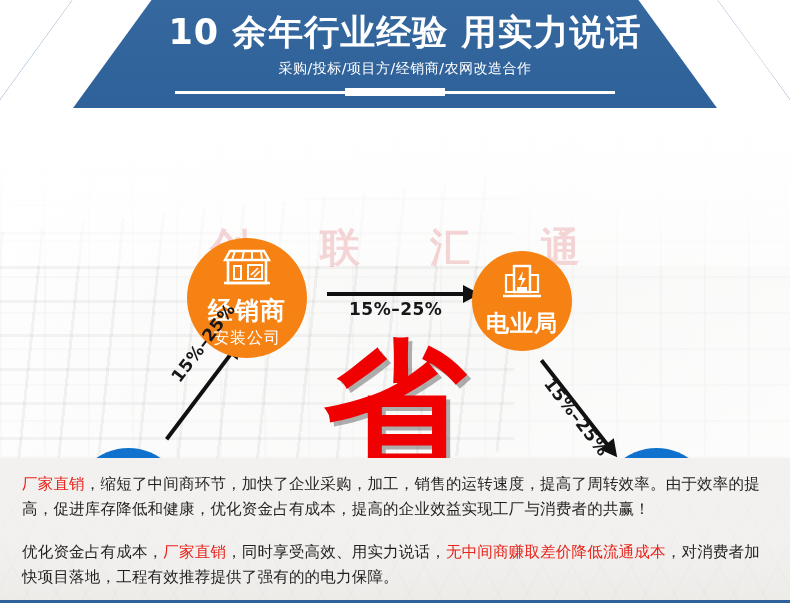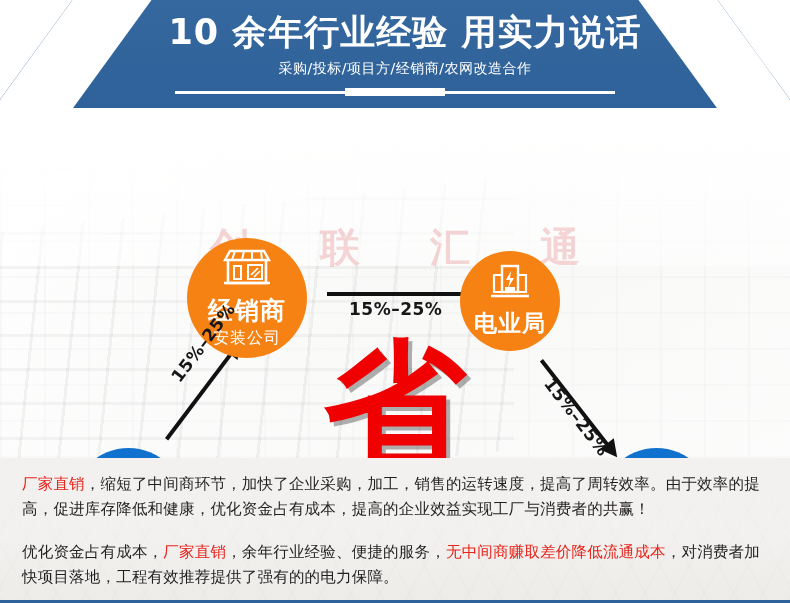--- a/index.html
+++ b/index.html
@@ -109,21 +109,21 @@
     text-align:left;
   }
   .node.orange { background:#f68213; }
   .node.blue   { background:#1071ce; }
   .node .node-icon { display:block; }
   .node .node-label { font-weight:bold; letter-spacing:1px; }
   .node .node-sub { font-size:16px; margin-top:1px; letter-spacing:1px; }
 
   #node-dealer   { left:187px; top:130px;  width:120px; height:120px; }
   #node-dealer .node-label { font-size:25px; margin-top:4px; }
-  #node-bureau   { left:460px; top:143px;  width:100px; height:100px; }
+  #node-bureau   { left:472px; top:143px;  width:100px; height:100px; }
   #node-bureau .node-label { font-size:23px; margin-top:3px; }
   #node-factory  { left:72px;  top:340px;  width:113px; height:113px; }
   #node-consumer { left:600px; top:340px;  width:113px; height:113px; }
 
   
   .arrow { position:absolute; z-index:5; }
   .arrow .shaft { position:absolute; background:#111111; height:4px; top:0; left:0; }
   .arrow .head {
     position:absolute; width:0; height:0;
     border-top:9px solid transparent;
@@ -276,17 +276,17 @@
   </div>
 
   <div class="footer">
     <div class="footer-bg"></div>
 
     <p class="para">
       <span class="hl">厂家直销</span><span>，缩短了中间商环节，加快了企业采购，加工，销售的运转速度，提高了周转效率。由于效率的提高，促进库存降低和健康，优化资金占有成本，提高的企业效益实现工厂与消费者的共赢！</span>
     </p>
 
     <p class="para">
-      <span>优化资金占有成本，</span><span class="hl">厂家直销</span><span>，余年行业经验、便捷的服务，</span><span class="hl">无中间商赚取差价降低流通成本</span><span>，对消费者加快项目落地，工程有效推荐提供了强有的的电力保障。</span>
+      <span>优化资金占有成本，</span><span class="hl">厂家直销</span><span>，同时享受高效、用实力说话，</span><span class="hl">无中间商赚取差价降低流通成本</span><span>，对消费者加快项目落地，工程有效推荐提供了强有的的电力保障。</span>
     </p>
   </div>
 
 </div>
 
 </body></html>

